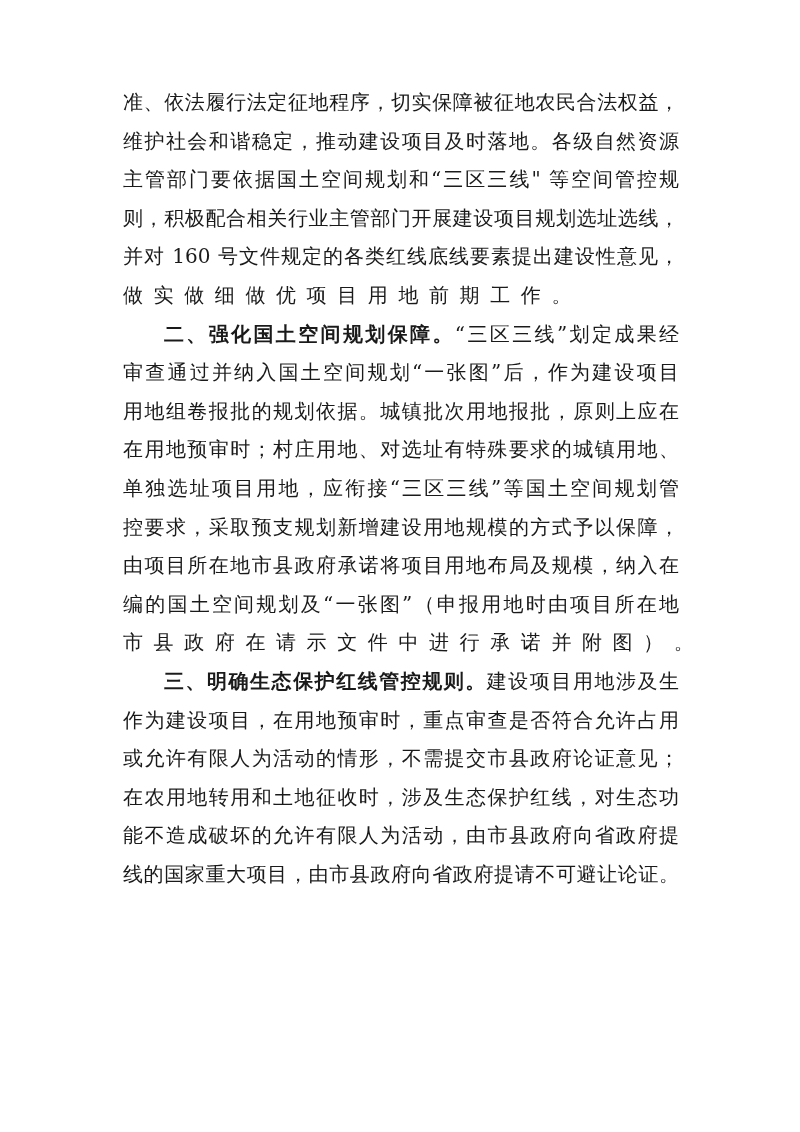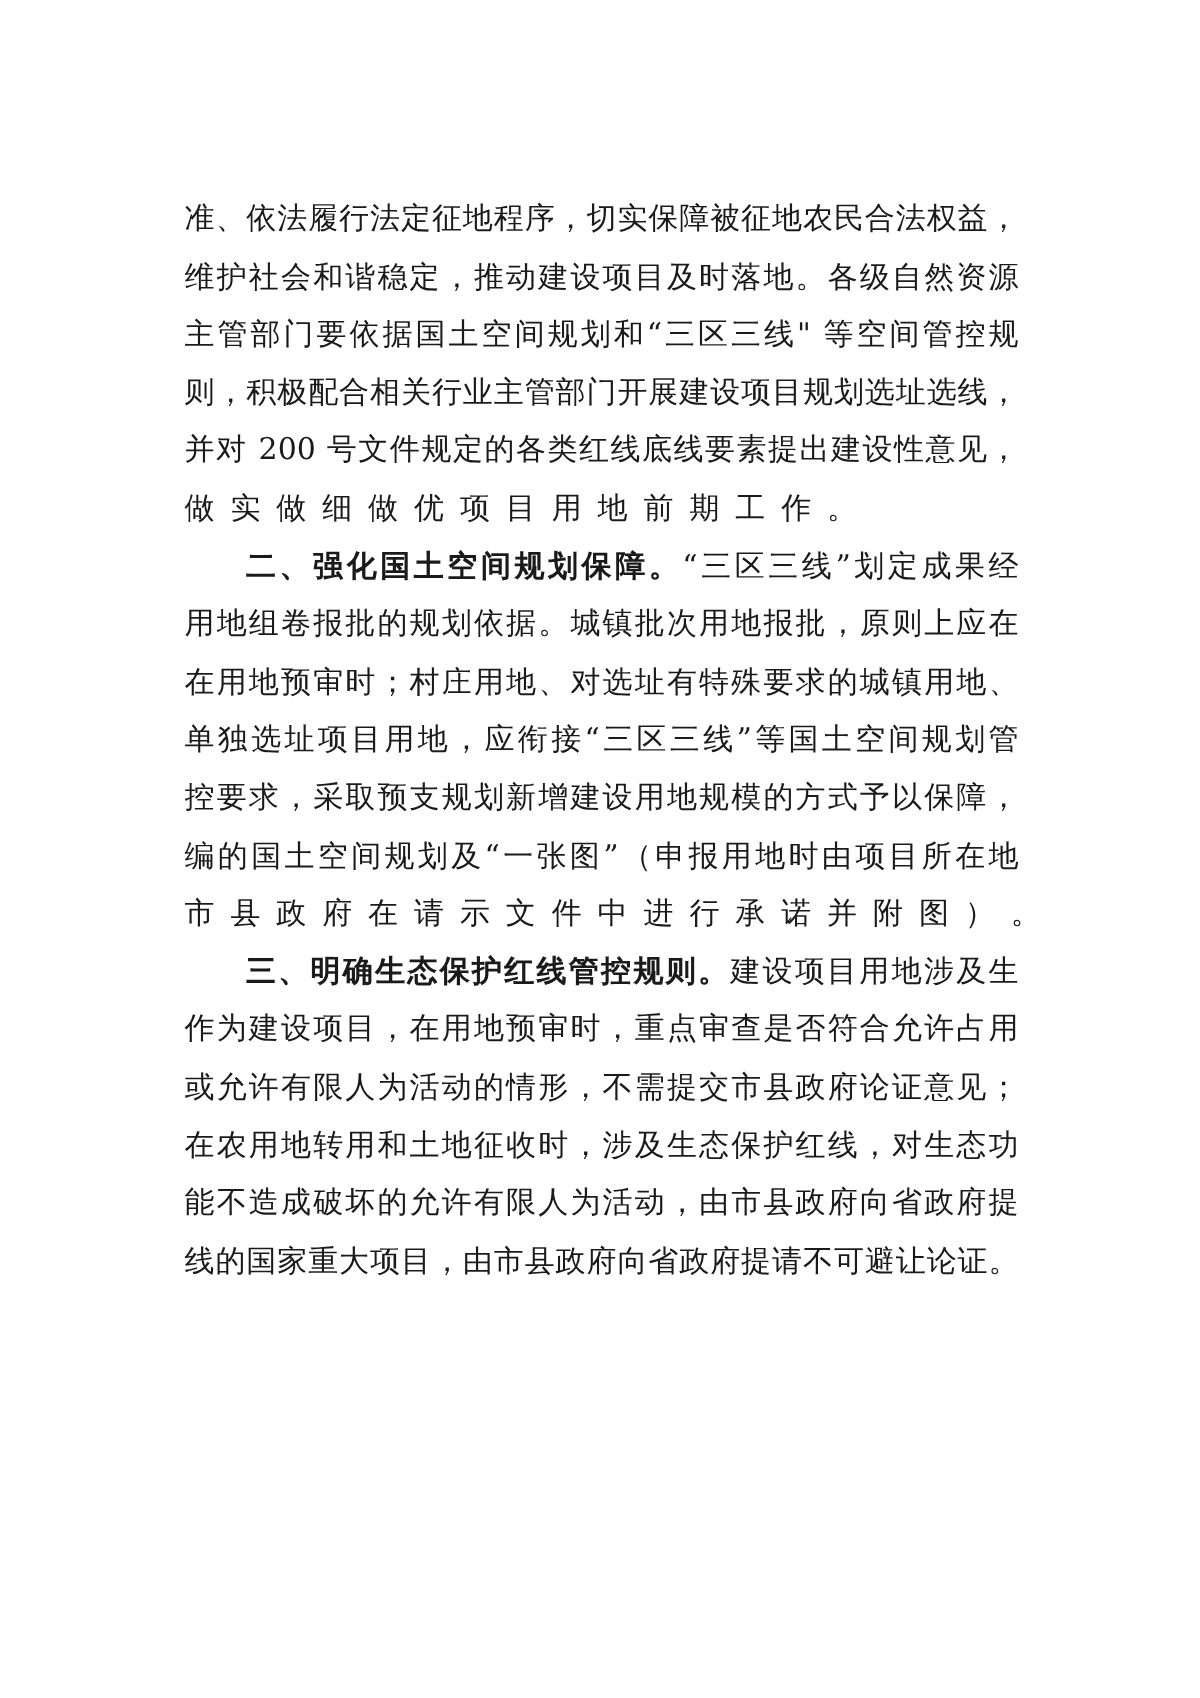--- a/index.html
+++ b/index.html
@@ -13,21 +13,20 @@
     position: relative;
     overflow: hidden;
     font-family: "DejaVu Serif", "Liberation Serif", serif;
     color: #1a1a1a;
   }
   .page {
     position: absolute;
     left: 123px;
     top: 83px;
     width: 556px;
-    margin-top: 43px;
   }
   .line {
     height: 38.6px;
     line-height: 38.6px;
     font-size: 20px;
     white-space: nowrap;
     text-align: justify;
     text-align-last: justify;
     overflow: visible;
   }
@@ -47,32 +46,34 @@
 </head>
 <body>
 
 <div class="page">
 
   <div>
     <div class="line">准、依法履行法定征地程序，切实保障被征地农民合法权益，</div>
     <div class="line">维护社会和谐稳定，推动建设项目及时落地。各级自然资源</div>
     <div class="line">主管部门要依据国土空间规划和“三区三线" 等空间管控规</div>
     <div class="line">则，积极配合相关行业主管部门开展建设项目规划选址选线，</div>
-    <div class="line">并对 200 号文件规定的各类红线底线要素提出建设性意见，</div>
+    <div class="line">并对 160 号文件规定的各类红线底线要素提出建设性意见，</div>
     <div class="line last">做实做细做优项目用地前期工作。</div>
   </div>
 
   <div>
     <div class="line indent">
       <span class="heading">二、强化国土空间规划保障。</span><span>“三区三线”划定成果经</span>
     </div>
+    <div class="line">审查通过并纳入国土空间规划“一张图”后，作为建设项目</div>
     <div class="line">用地组卷报批的规划依据。城镇批次用地报批，原则上应在</div>
     <div class="line">在用地预审时；村庄用地、对选址有特殊要求的城镇用地、</div>
     <div class="line">单独选址项目用地，应衔接“三区三线”等国土空间规划管</div>
     <div class="line">控要求，采取预支规划新增建设用地规模的方式予以保障，</div>
+    <div class="line">由项目所在地市县政府承诺将项目用地布局及规模，纳入在</div>
     <div class="line">编的国土空间规划及“一张图”（申报用地时由项目所在地</div>
     <div class="line last">市县政府在请示文件中进行承诺并附图）。</div>
   </div>
 
   <div>
     <div class="line indent">
       <span class="heading">三、明确生态保护红线管控规则。</span><span>建设项目用地涉及生</span>
     </div>
     <div class="line">作为建设项目，在用地预审时，重点审查是否符合允许占用</div>
     <div class="line">或允许有限人为活动的情形，不需提交市县政府论证意见；</div>

